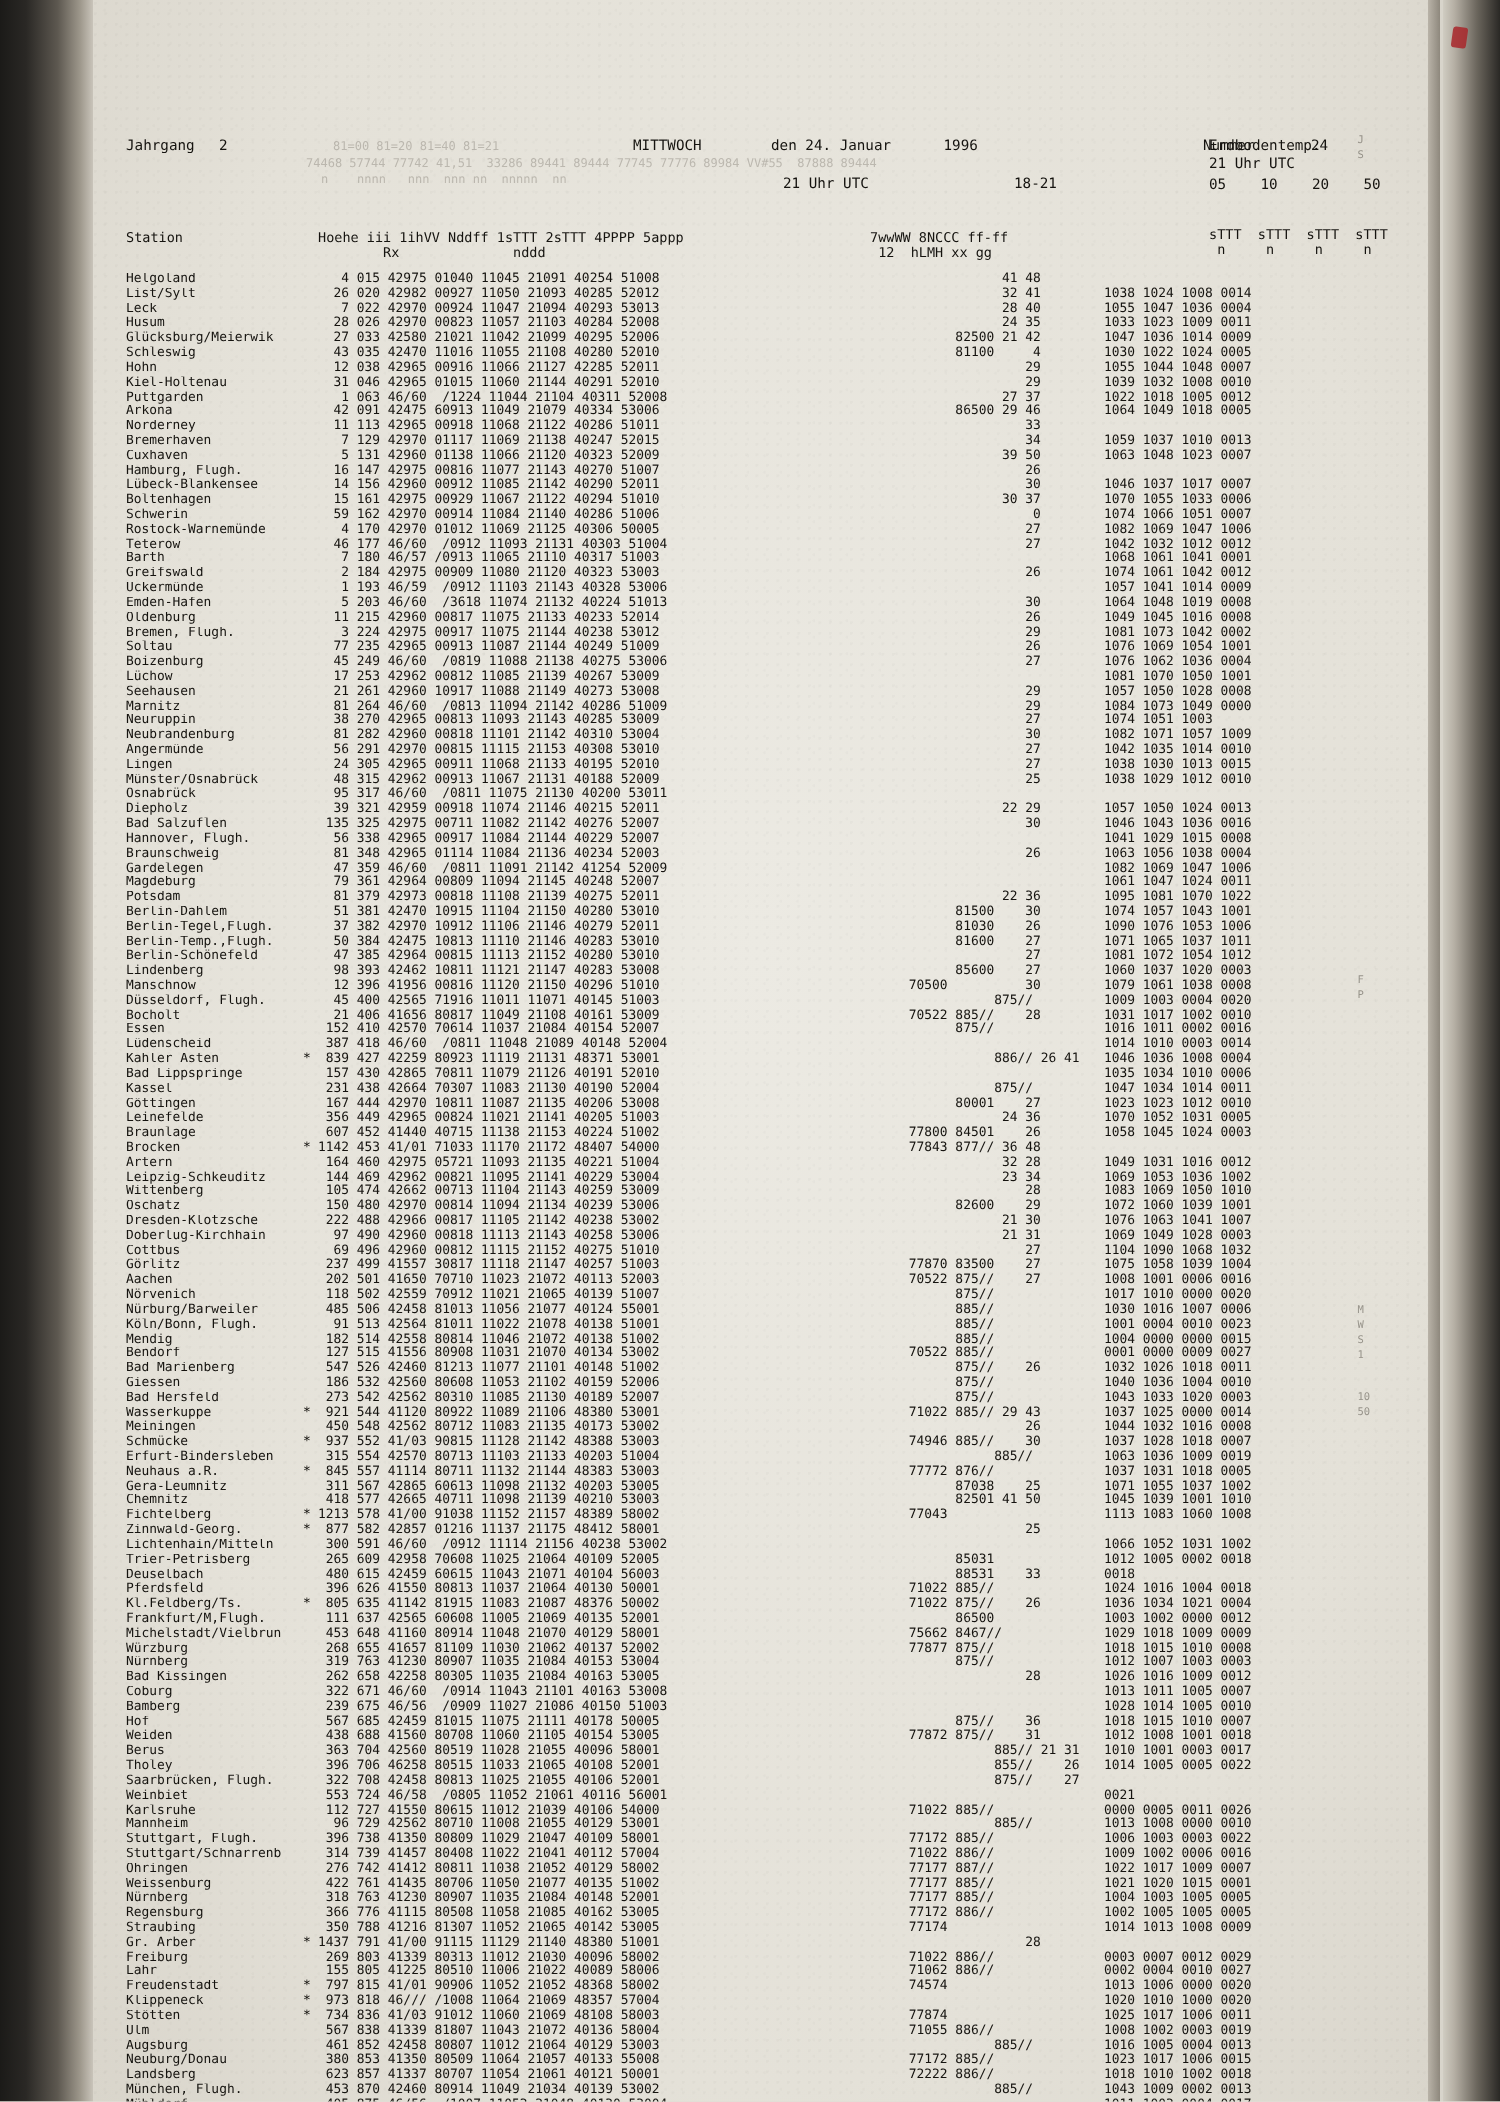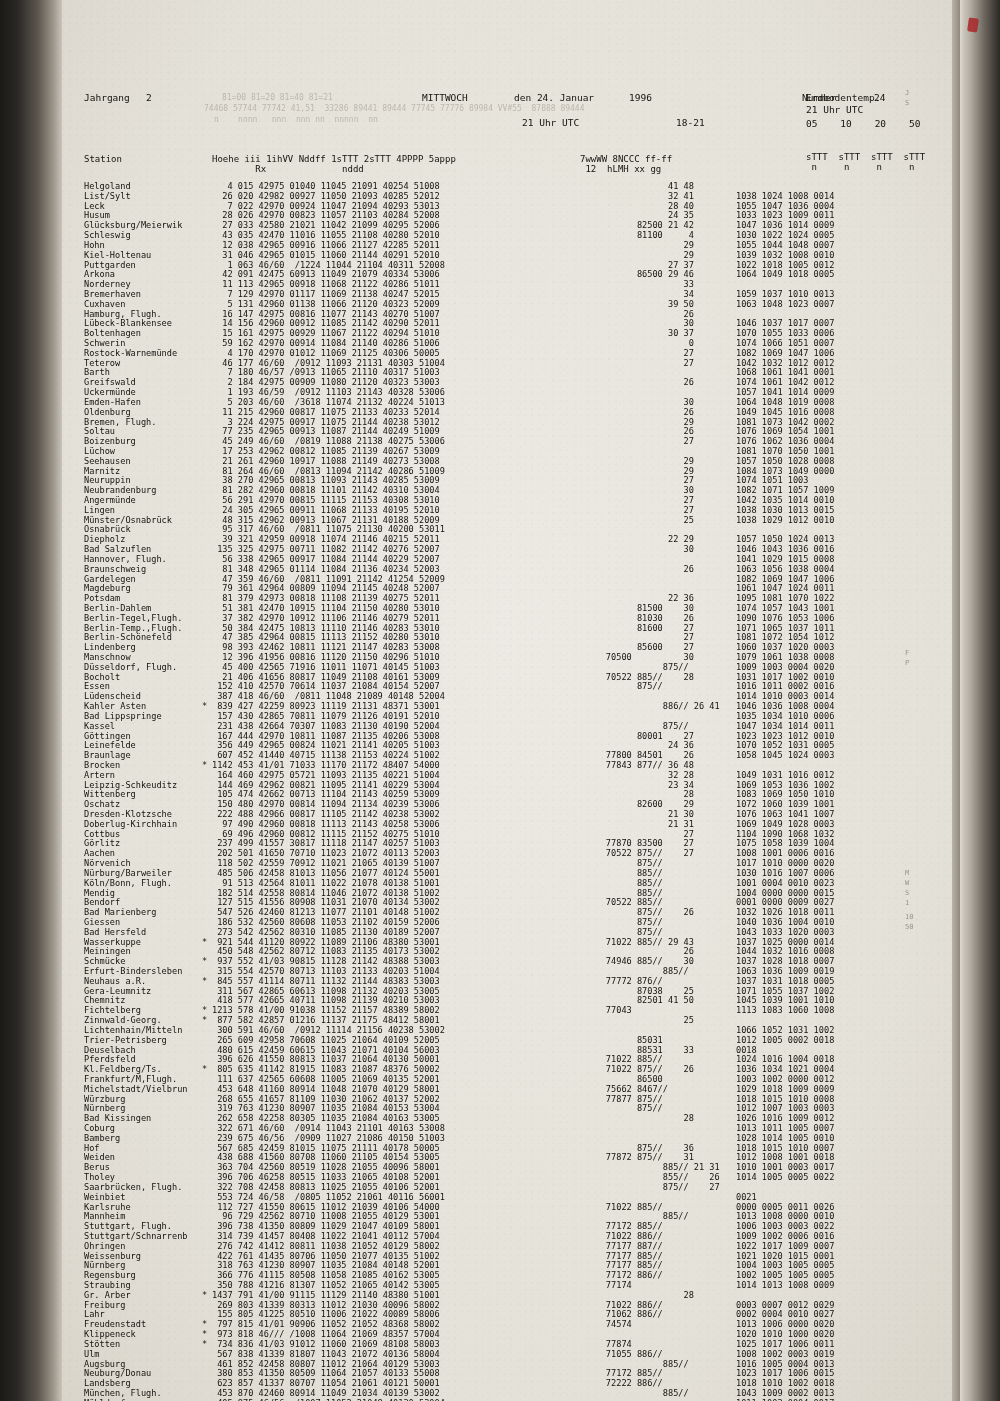--- a/index.html
+++ b/index.html
@@ -238,15 +238,15 @@
     <div style="margin-top: 0px;"></div>
     <div style="margin-top: 0px;"></div>
     <div style="margin-top: 0px;"></div>
     <div style="margin-top: 540px;">F</div>
     <div style="margin-top: 0px;">P</div>
     <div style="margin-top: 0px;"></div>
     <div style="margin-top: 200px;">M</div>
     <div style="margin-top: 0px;">W</div>
     <div style="margin-top: 0px;">S</div>
     <div style="margin-top: 0px;">1</div>
-    <div style="margin-top: 4px;">10</div>
+    <div style="margin-top: 18px;">10</div>
     <div style="margin-top: 0px;">50</div>
   </div>
 
 </body></html>

